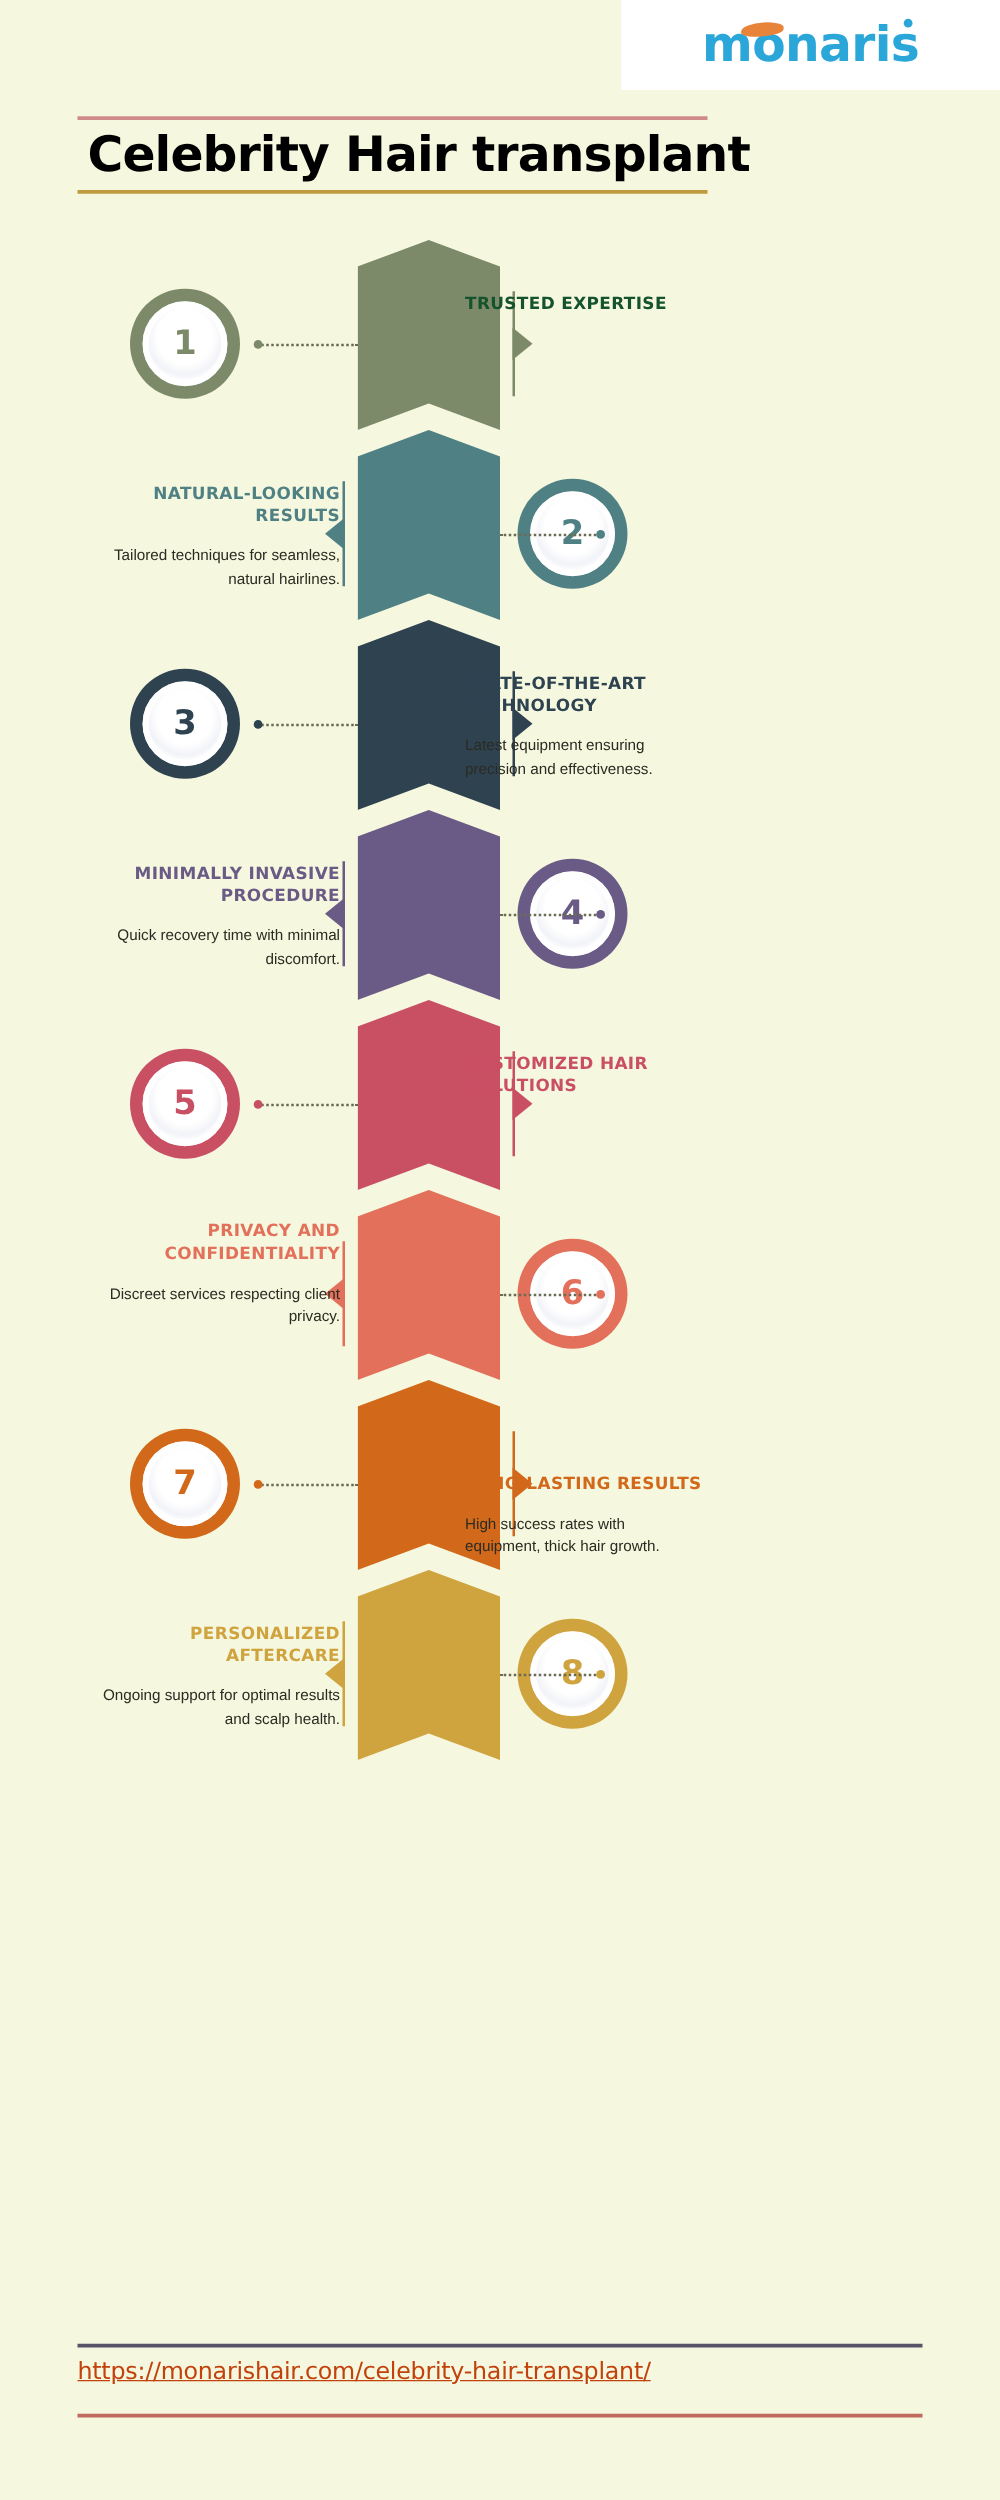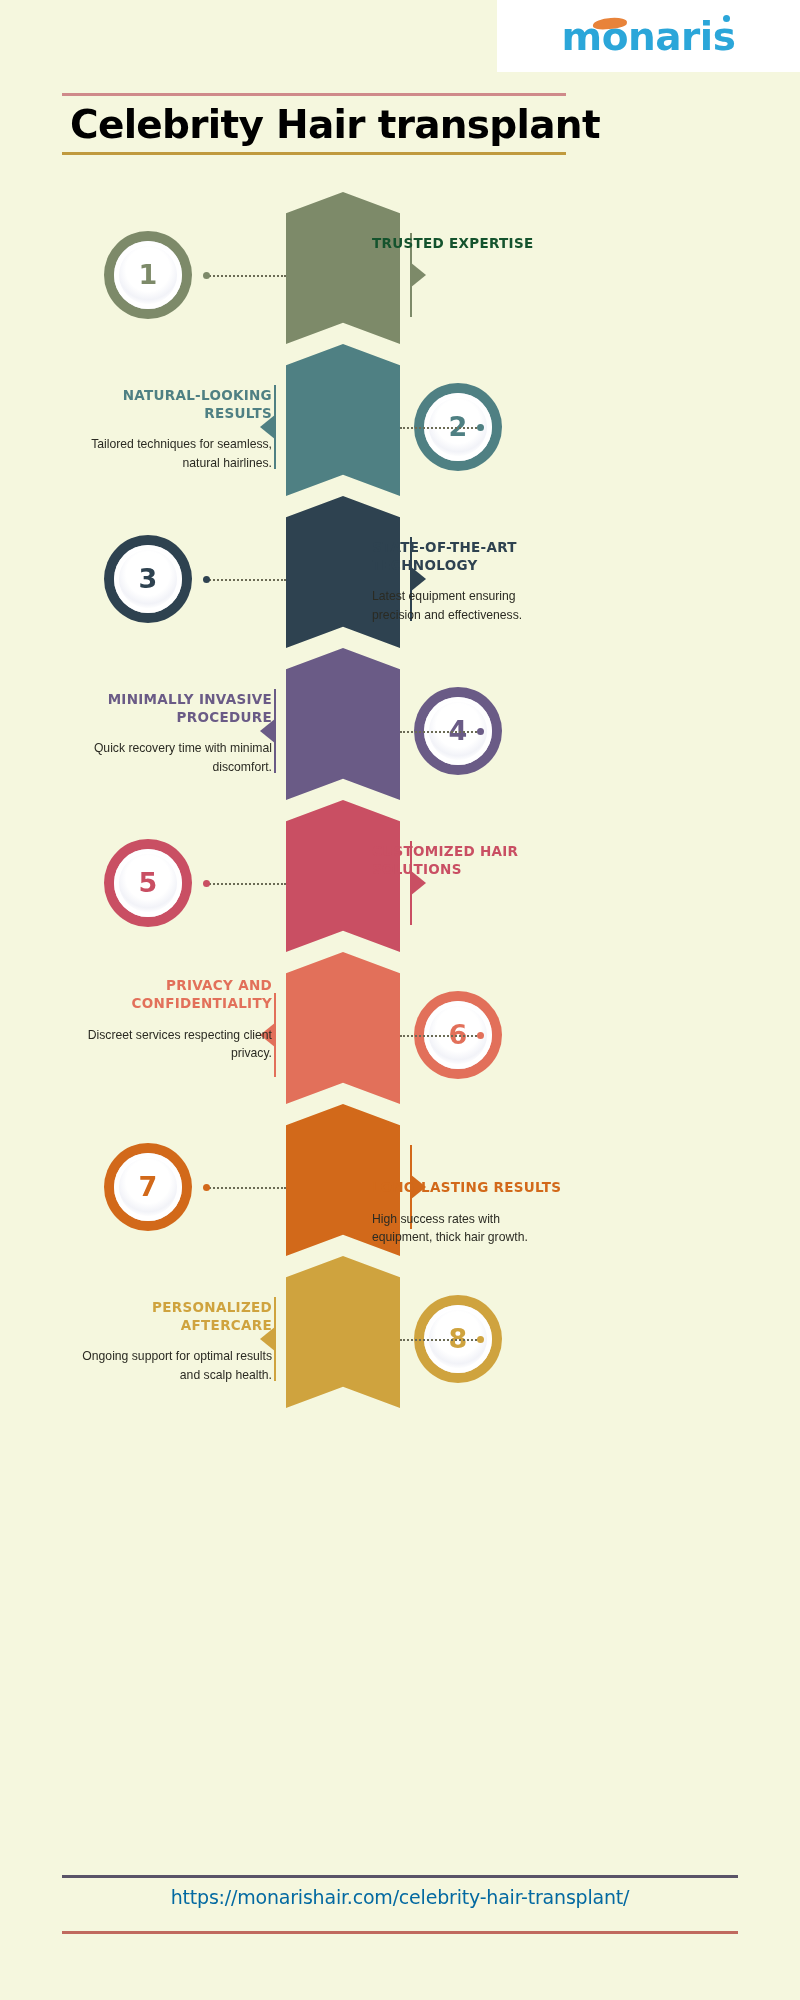--- a/index.html
+++ b/index.html
@@ -88,22 +88,22 @@
 
   
   .dots { position: absolute; height: 2px; border-top: 2px dotted #6b6b55; }
   .dotcap { position: absolute; width: 7px; height: 7px; border-radius: 50%; }
 
   
   .foot-rule-top { position: absolute; left: 62px; top: 1875px; width: 676px; height: 3px; background: #5a5468; }
   .foot-rule-bot { position: absolute; left: 62px; top: 1931px; width: 676px; height: 3px; background: #c06a5e; }
   .foot-url {
     position: absolute; left: 62px; top: 1886px; width: 676px;
-    text-align: center; font-size: 19px; color: #0369a1;
-    font-family: "DejaVu Sans", sans-serif; letter-spacing: -0.2px;
+    text-align: left; font-size: 19px; color: #c2410c;
+    font-family: "DejaVu Sans", sans-serif; letter-spacing: -0.2px; text-decoration: underline;
   }
 </style>
 </head>
 <body>
 
 <div class="page">
 
   <div class="logo-box">
     <div class="logo-word">
       <span>monaris</span>

